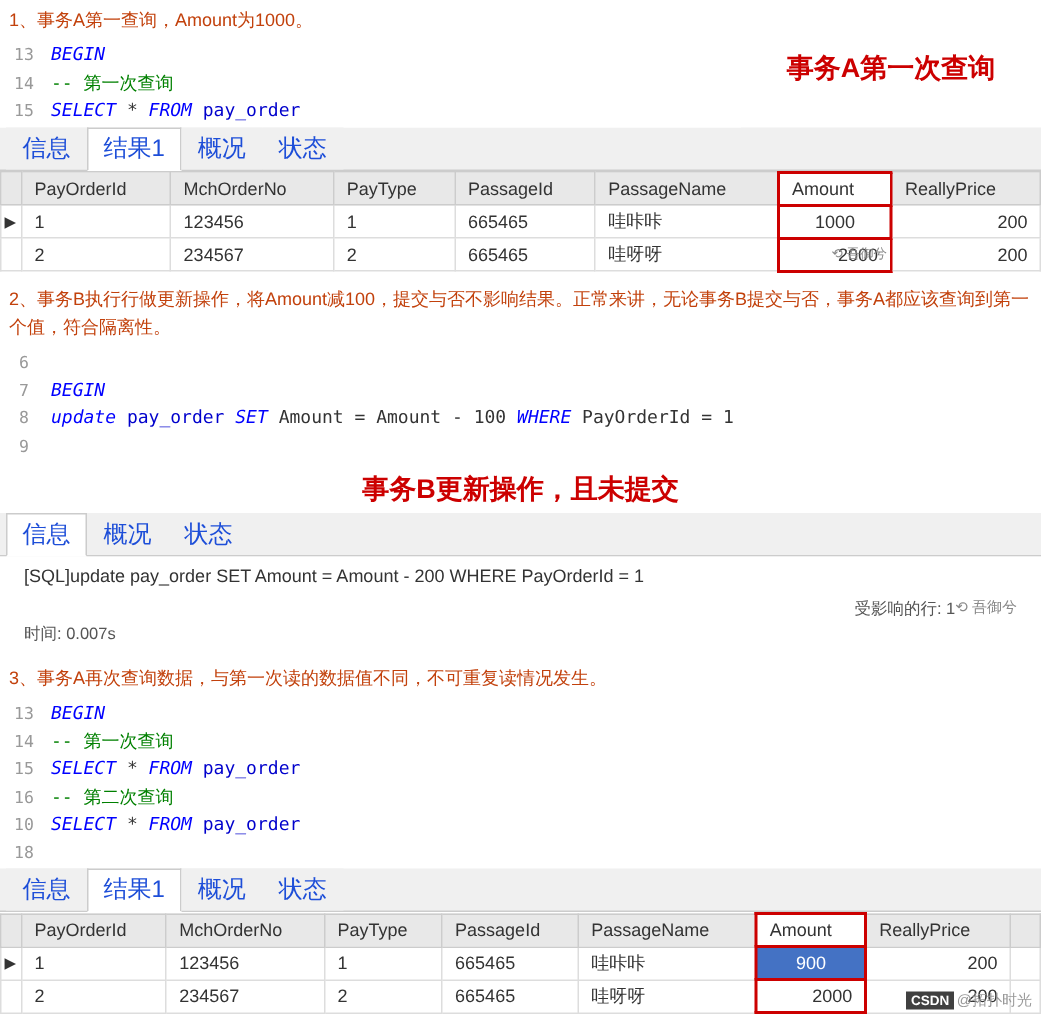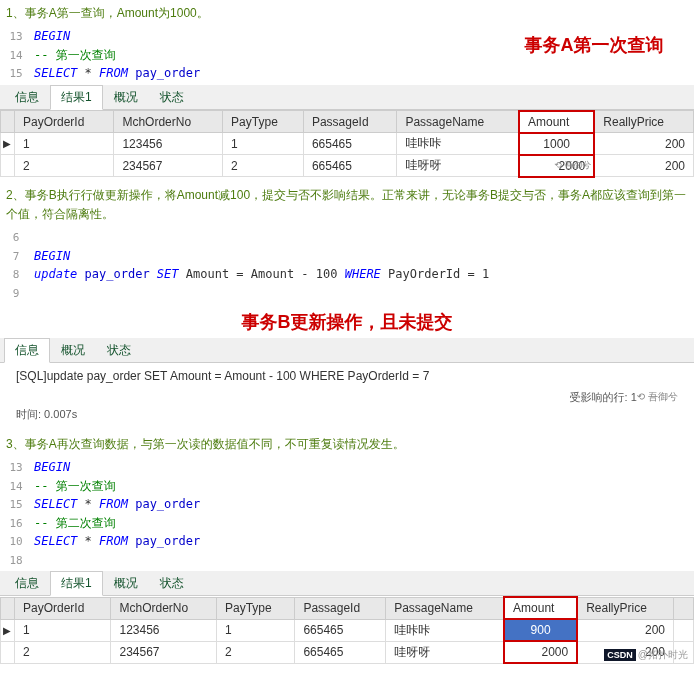--- a/index.html
+++ b/index.html
@@ -7,21 +7,21 @@
       font-family: 'Consolas', 'Microsoft YaHei', monospace;
       font-size: 12px;
       background: #fff;
       width: 694px;
       min-height: 681px;
       overflow-x: hidden;
     }
 
     .desc-text {
       font-size: 12px;
-      color: #4d7c0f;
+      color: #c2410c;
       font-family: 'Microsoft YaHei', sans-serif;
       line-height: 1.6;
       padding: 4px 6px 2px 6px;
     }
 
     .code-block {
       background: #fff;
       border: none;
       padding: 2px 6px;
       font-family: 'Consolas', monospace;
@@ -52,26 +52,26 @@
     .tab-bar {
       display: flex;
       border-bottom: 1px solid #ccc;
       background: #f0f0f0;
       padding: 0 4px;
       margin: 0 0 0 0;
     }
 
     .tab {
       padding: 3px 10px;
-      font-size: 12px;
+      font-size: 16px;
       font-family: 'Microsoft YaHei', sans-serif;
       cursor: pointer;
       border: 1px solid transparent;
       border-bottom: none;
-      color: #14532d;
+      color: #1d4ed8;
       background: #f0f0f0;
     }
 
     .tab.active {
       background: #fff;
       border-color: #ccc;
       border-bottom: 1px solid #fff;
       margin-bottom: -1px;
     }
 
@@ -276,21 +276,21 @@
     <div class="section-title-red">事务B更新操作，且未提交</div>
   </div>
 
   <div class="tab-bar">
     <div class="tab active">信息</div>
     <div class="tab">概况</div>
     <div class="tab">状态</div>
   </div>
 
   <div style="padding: 4px 8px; background:#fff;">
-    <div class="sql-result-line">[SQL]update pay_order SET Amount = Amount - 100 WHERE PayOrderId = 7</div>
+    <div class="sql-result-line">[SQL]update pay_order SET Amount = Amount - 200 WHERE PayOrderId = 1</div>
     <div style="height:4px;"></div>
     <div class="sql-info-line" style="display:flex; justify-content:flex-end;">
       <span>受影响的行: 1</span>
       <span class="undo-icon">⟲ 吾御兮</span>
     </div>
     <div class="sql-info-line">时间: 0.007s</div>
   </div>
 </div>
 
 <div style="margin-top:4px;">
@@ -371,17 +371,17 @@
           <td>665465</td>
           <td>哇呀呀</td>
           <td class="highlighted-cell" style="text-align:right;">2000</td>
           <td style="text-align:right;">200</td>
           <td></td>
         </tr>
       </tbody>
     </table>
 
     <div style="position:absolute; bottom:2px; right:6px; font-size:10px; color:#999; font-family:'Microsoft YaHei',sans-serif; display:flex; align-items:center; gap:2px;">
-      <span style="background:#0f172a; color:#fff; font-size:9px; padding:1px 3px; font-weight:bold;">CSDN</span>
+      <span style="background:#404040; color:#fff; font-size:9px; padding:1px 3px; font-weight:bold;">CSDN</span>
       <span>@拓扑时光</span>
     </div>
   </div>
 </div>
 
 </body></html>

